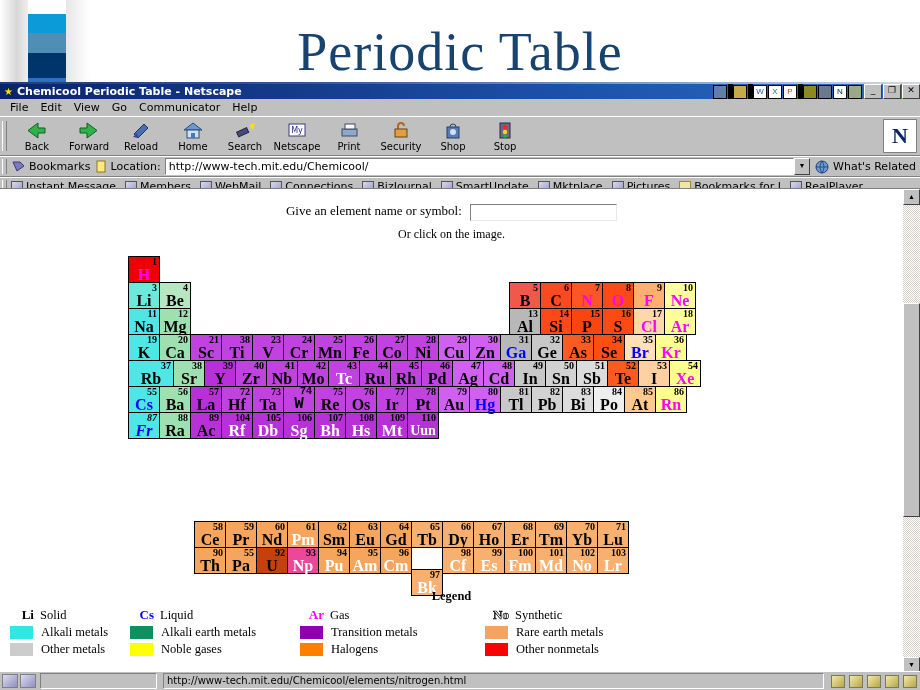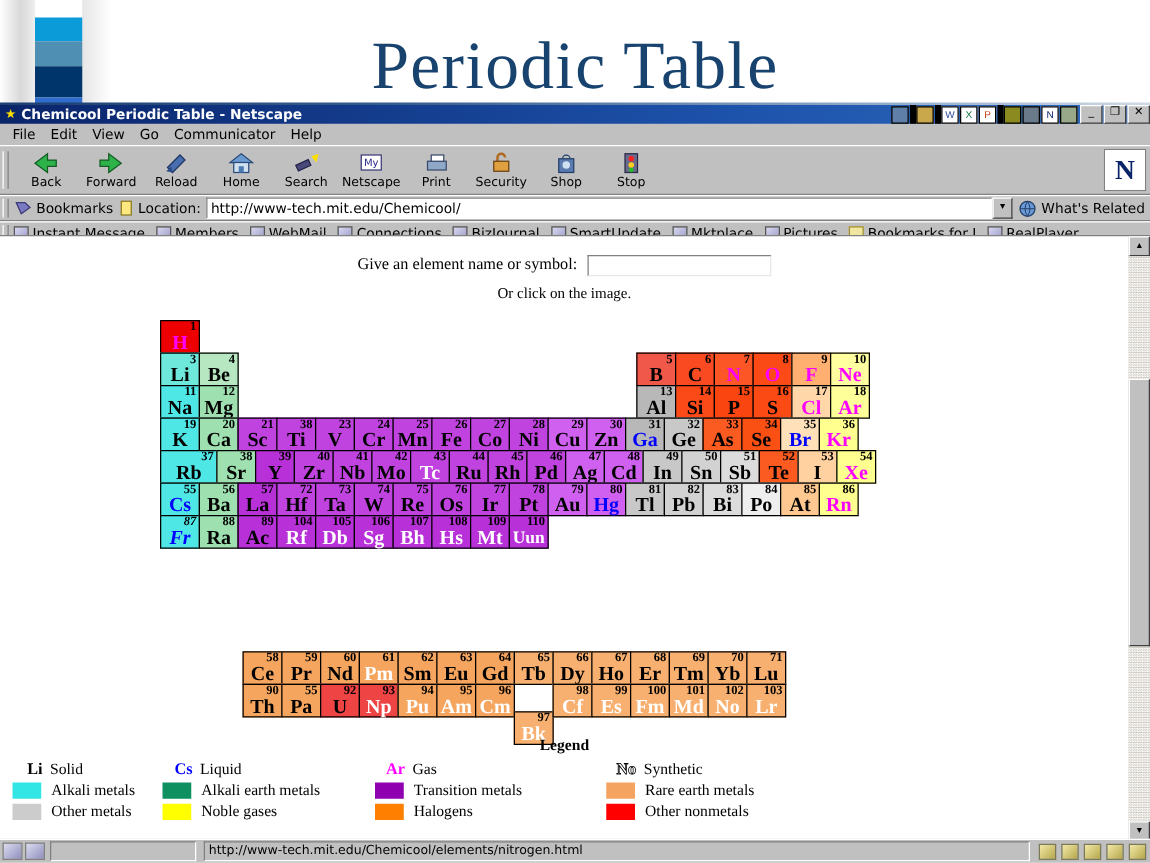--- a/index.html
+++ b/index.html
@@ -614,21 +614,21 @@
               <span class="sym st-solid">La</span>
             </div>
             <div class="cell" title="Hf 72" style="background: rgb(192, 67, 224);">
               <span class="num">72</span>
               <span class="sym st-solid">Hf</span>
             </div>
             <div class="cell" title="Ta 73" style="background: rgb(192, 67, 224);">
               <span class="num">73</span>
               <span class="sym st-solid">Ta</span>
             </div>
-            <div class="cell" title="W 74" style="background: rgb(192, 67, 224);">
+            <div class="cell" title="W 74" style="background: rgb(192, 67, 224); font-family: Liberation Mono, monospace;">
               <span class="num">74</span>
               <span class="sym st-solid">W</span>
             </div>
             <div class="cell" title="Re 75" style="background: rgb(192, 67, 224);">
               <span class="num">75</span>
               <span class="sym st-solid">Re</span>
             </div>
             <div class="cell" title="Os 76" style="background: rgb(192, 67, 224);">
               <span class="num">76</span>
               <span class="sym st-solid">Os</span>
@@ -778,25 +778,25 @@
           </div>
           <div class="prow">
             <div class="cell" title="Th 90" style="background: rgb(246, 165, 94);">
               <span class="num">90</span>
               <span class="sym st-solid">Th</span>
             </div>
             <div class="cell" title="Pa 91" style="background: rgb(246, 165, 94);">
               <span class="num">55</span>
               <span class="sym st-solid">Pa</span>
             </div>
-            <div class="cell" title="U 92" style="background: #ef4444; text-decoration: underline;">
+            <div class="cell" title="U 92" style="background: #c2410c; text-decoration: underline;">
               <span class="num">92</span>
               <span class="sym st-solid">U</span>
             </div>
-            <div class="cell" title="Np 93" style="background: #ef4444; padding-left: 25px;">
+            <div class="cell" title="Np 93" style="background: #ec4899; padding-left: 25px;">
               <span class="num">93</span>
               <span class="sym st-syn">Np</span>
             </div>
             <div class="cell" title="Pu 94" style="background: rgb(246, 165, 94);">
               <span class="num">94</span>
               <span class="sym st-syn">Pu</span>
             </div>
             <div class="cell" title="Am 95" style="background: rgb(246, 165, 94);">
               <span class="num">95</span>
               <span class="sym st-syn">Am</span>

